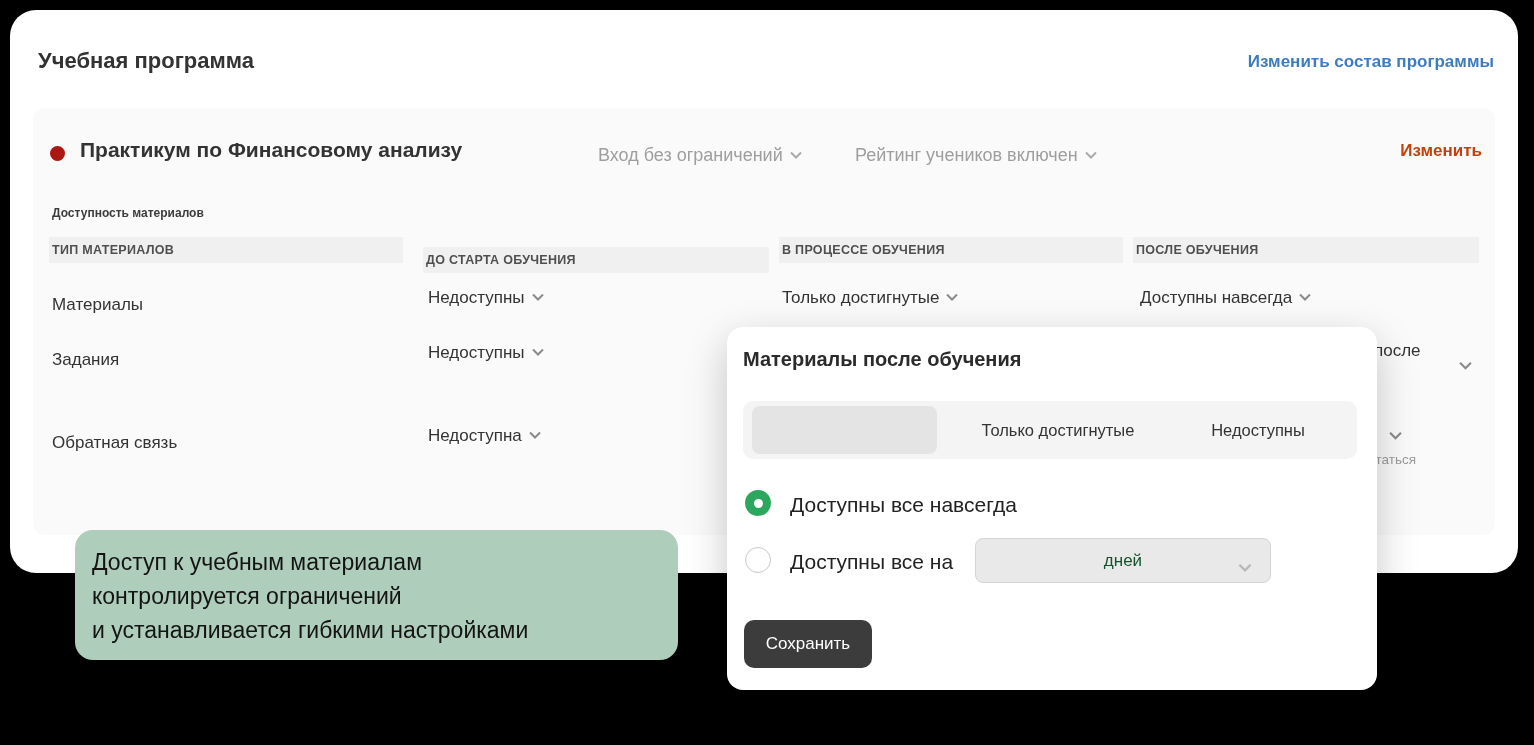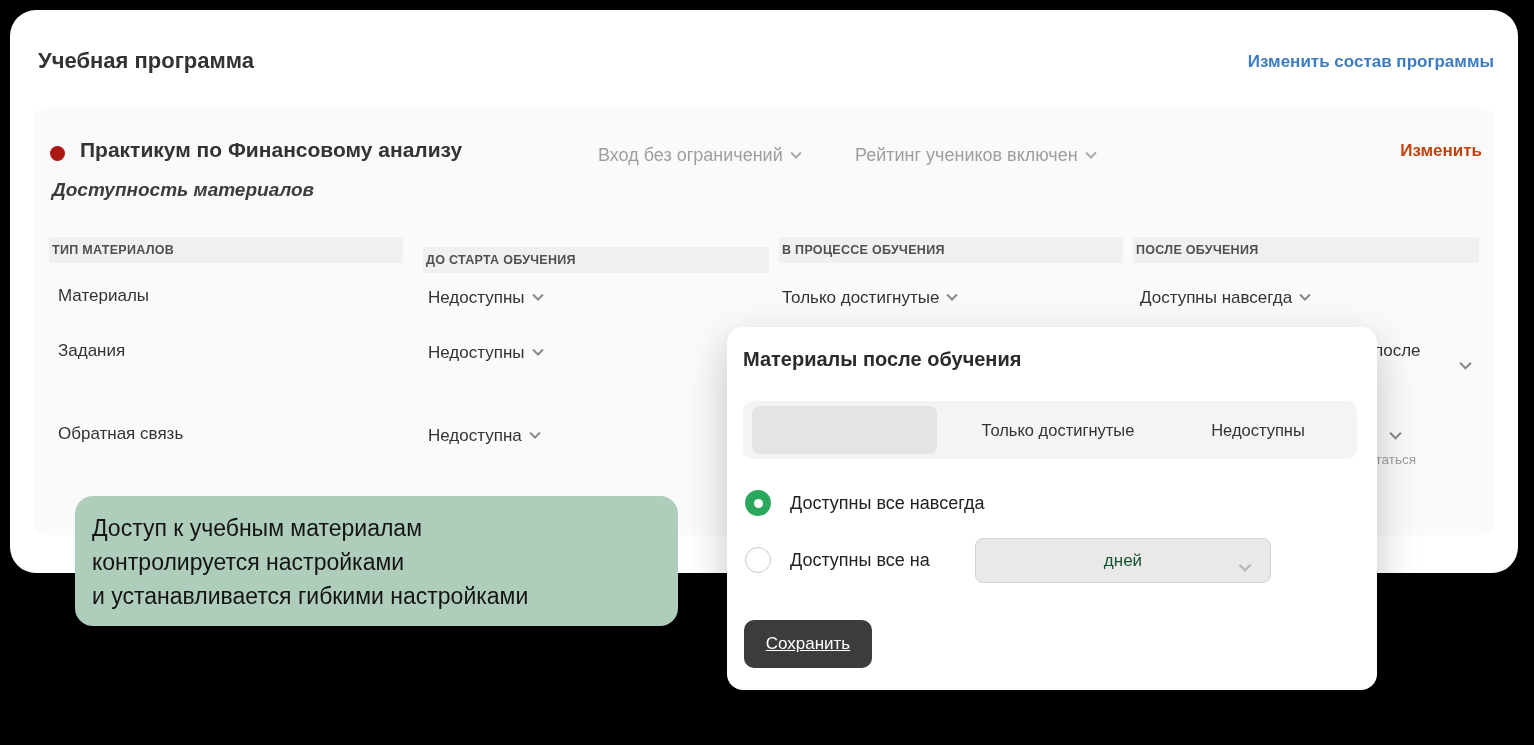--- a/index.html
+++ b/index.html
@@ -12,61 +12,61 @@
   .page-link{position:absolute;right:24px;top:42px;font-size:17px;font-weight:600;color:#3e7cc2;cursor:pointer;}
   
   .card{position:absolute;left:23px;top:98px;width:1462px;height:427px;background:#fafafa;
         border-radius:12px;z-index:2;}
   .red-dot{position:absolute;left:17px;top:38px;width:15px;height:15px;border-radius:50%;background:#ab1712;}
   .course-title{position:absolute;left:47px;top:30px;font-size:21px;font-weight:700;color:#333;}
   .hdr-dd{position:absolute;top:35px;font-size:18px;color:#9e9e9e;cursor:pointer;white-space:nowrap;}
   .hdr-dd .chev svg{stroke:#aaa;}
   .dd1{left:565px;} .dd2{left:822px;}
   .edit-link{position:absolute;right:13px;top:33px;font-size:17px;font-weight:600;color:#c2410c;cursor:pointer;}
-  .subtitle{position:absolute;left:19px;top:71px;font-size:19px;font-weight:700;color:#3c3c3c;font-style:italic;}
+  .subtitle{position:absolute;left:19px;top:98px;font-size:12px;font-weight:700;color:#3c3c3c;}
   
   .th{position:absolute;top:129px;height:26px;line-height:26px;background:#f0f0f1;
       font-size:12.5px;font-weight:700;color:#4f4f4f;letter-spacing:.3px;padding-left:3px;
       box-sizing:border-box;white-space:nowrap;}
   .th1{left:16px;width:354px;} .th2{left:390px;width:346px;margin-top:10px;} .th3{left:746px;width:344px;} .th4{left:1100px;width:346px;}
   .cell{position:absolute;font-size:17px;font-weight:500;color:#333;white-space:nowrap;}
   .val{cursor:pointer;}
   .chev{display:inline-block;margin-left:7px;vertical-align:2px;}
   .chev svg{stroke:#8a8a8a;stroke-width:2;fill:none;}
   .r1{top:178px;} .r2{top:233px;} .r3{top:316px;}
-  .c1{left:25px;} .c2{left:395px;} .c3{left:749px;} .c4{left:1107px;}
+  .c1{left:19px;margin-top:9px;} .c2{left:395px;} .c3{left:749px;} .c4{left:1107px;}
   .frag-after{left:1341px;top:233px;}
   .frag-chev2{position:absolute;left:1419px;top:248px;}
   .frag-chev3{position:absolute;left:1349px;top:318px;}
   .frag-sub{position:absolute;left:1335px;top:344px;font-size:13.5px;color:#9c9c9c;white-space:nowrap;}
   
   .popup{position:absolute;left:727px;top:327px;width:650px;height:363px;background:#fff;
          border-radius:16px;box-shadow:0 14px 42px rgba(0,0,0,.22);z-index:20;}
   .popup-title{position:absolute;left:16px;top:21px;font-size:20px;font-weight:700;color:#2b2b2b;}
   .seg{position:absolute;left:16px;top:74px;width:614px;height:58px;background:#f4f4f5;border-radius:10px;}
   .seg-pill{position:absolute;left:9px;top:5px;width:185px;height:48px;background:#e4e4e5;border-radius:8px;}
   .seg-label{position:absolute;top:0;height:58px;line-height:58px;transform:translateX(-50%);
              font-size:16.5px;font-weight:500;color:#333;cursor:pointer;white-space:nowrap;}
   .sl1{left:101px;} .sl2{left:315px;} .sl3{left:515px;}
   .radio{position:absolute;left:18px;width:26px;height:26px;border-radius:50%;box-sizing:border-box;cursor:pointer;}
   .radio-on{top:163px;background:#2ba85d;}
   .radio-on::after{content:"";position:absolute;left:8.5px;top:8.5px;width:9px;height:9px;border-radius:50%;background:#fff;}
   .radio-off{top:220px;background:#fff;border:1.5px solid #c8c8c8;}
-  .radio-label{position:absolute;left:63px;font-size:18px;color:#222;cursor:pointer;white-space:nowrap;}
+  .radio-label{position:absolute;left:63px;font-size:21px;color:#222;cursor:pointer;white-space:nowrap;}
   .rl1{top:166px;} .rl2{top:223px;}
   .days-input{position:absolute;left:248px;top:211px;width:296px;height:45px;background:#e9e9ea;
               border:1px solid #d4d4d4;border-radius:8px;box-sizing:border-box;cursor:pointer;}
   .days-text{display:block;text-align:center;line-height:43px;font-size:17px;color:#14532d;}
   .days-chev{position:absolute;right:18px;top:19px;}
   .days-chev svg{stroke:#b7b7b7;stroke-width:2;fill:none;}
   .save-btn{position:absolute;left:17px;top:293px;width:128px;height:48px;background:#3c3c3c;
             border:none;border-radius:10px;color:#fff;font-size:17px;font-weight:500;
-            font-family:inherit;cursor:pointer;text-decoration:underline;}
+            font-family:inherit;cursor:pointer;}
   
-  .note{position:absolute;left:75px;top:496px;width:603px;height:130px;background:#aecdbb;
+  .note{position:absolute;left:75px;top:530px;width:603px;height:130px;background:#aecdbb;
         border-radius:18px;z-index:10;box-sizing:border-box;padding:15px 0 0 17px;}
   .note div{font-size:23px;line-height:34px;font-weight:500;color:#141414;white-space:nowrap;}
 </style>
 </head>
 <body>
 
 <div id="canvas">
 
   <div class="page">
     <div class="page-title">Учебная программа</div>
@@ -156,17 +156,17 @@
       <span class="days-chev"><svg width="14" height="9" viewBox="0 0 12 8">
             <polyline points="1,1.5 6,6.5 11,1.5"></polyline>
           </svg></span>
     </div>
 
     <button class="save-btn">Сохранить</button>
   </div>
 
   <div class="note">
     <div>Доступ к учебным материалам</div>
-    <div>контролируется настройками</div>
+    <div>контролируется ограничений</div>
     <div>и устанавливается гибкими настройками</div>
   </div>
 
 </div>
 
 </body></html>

